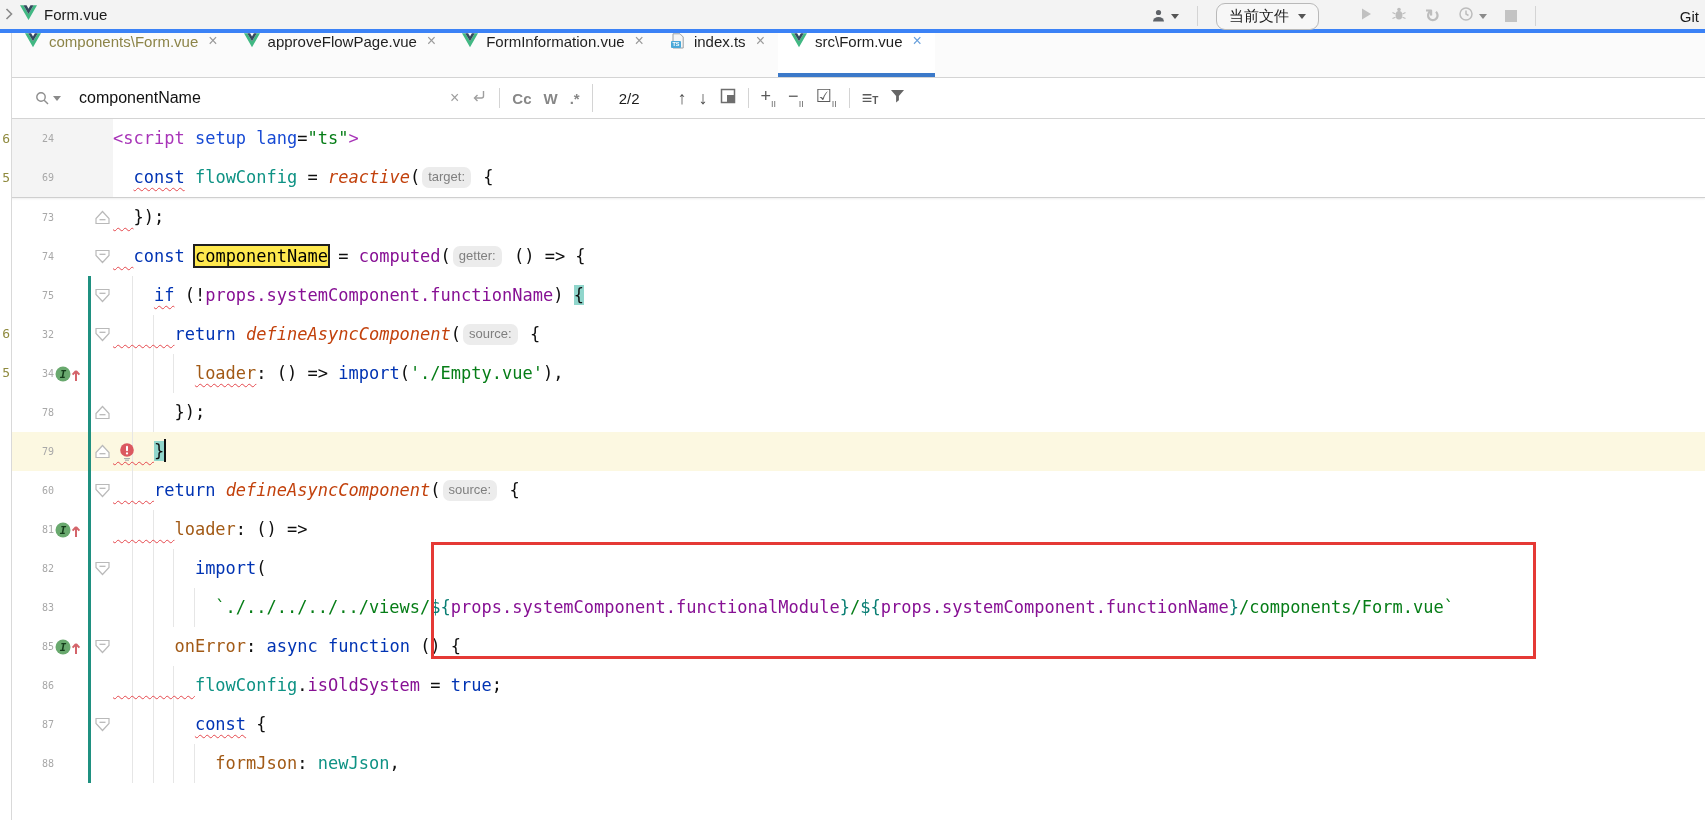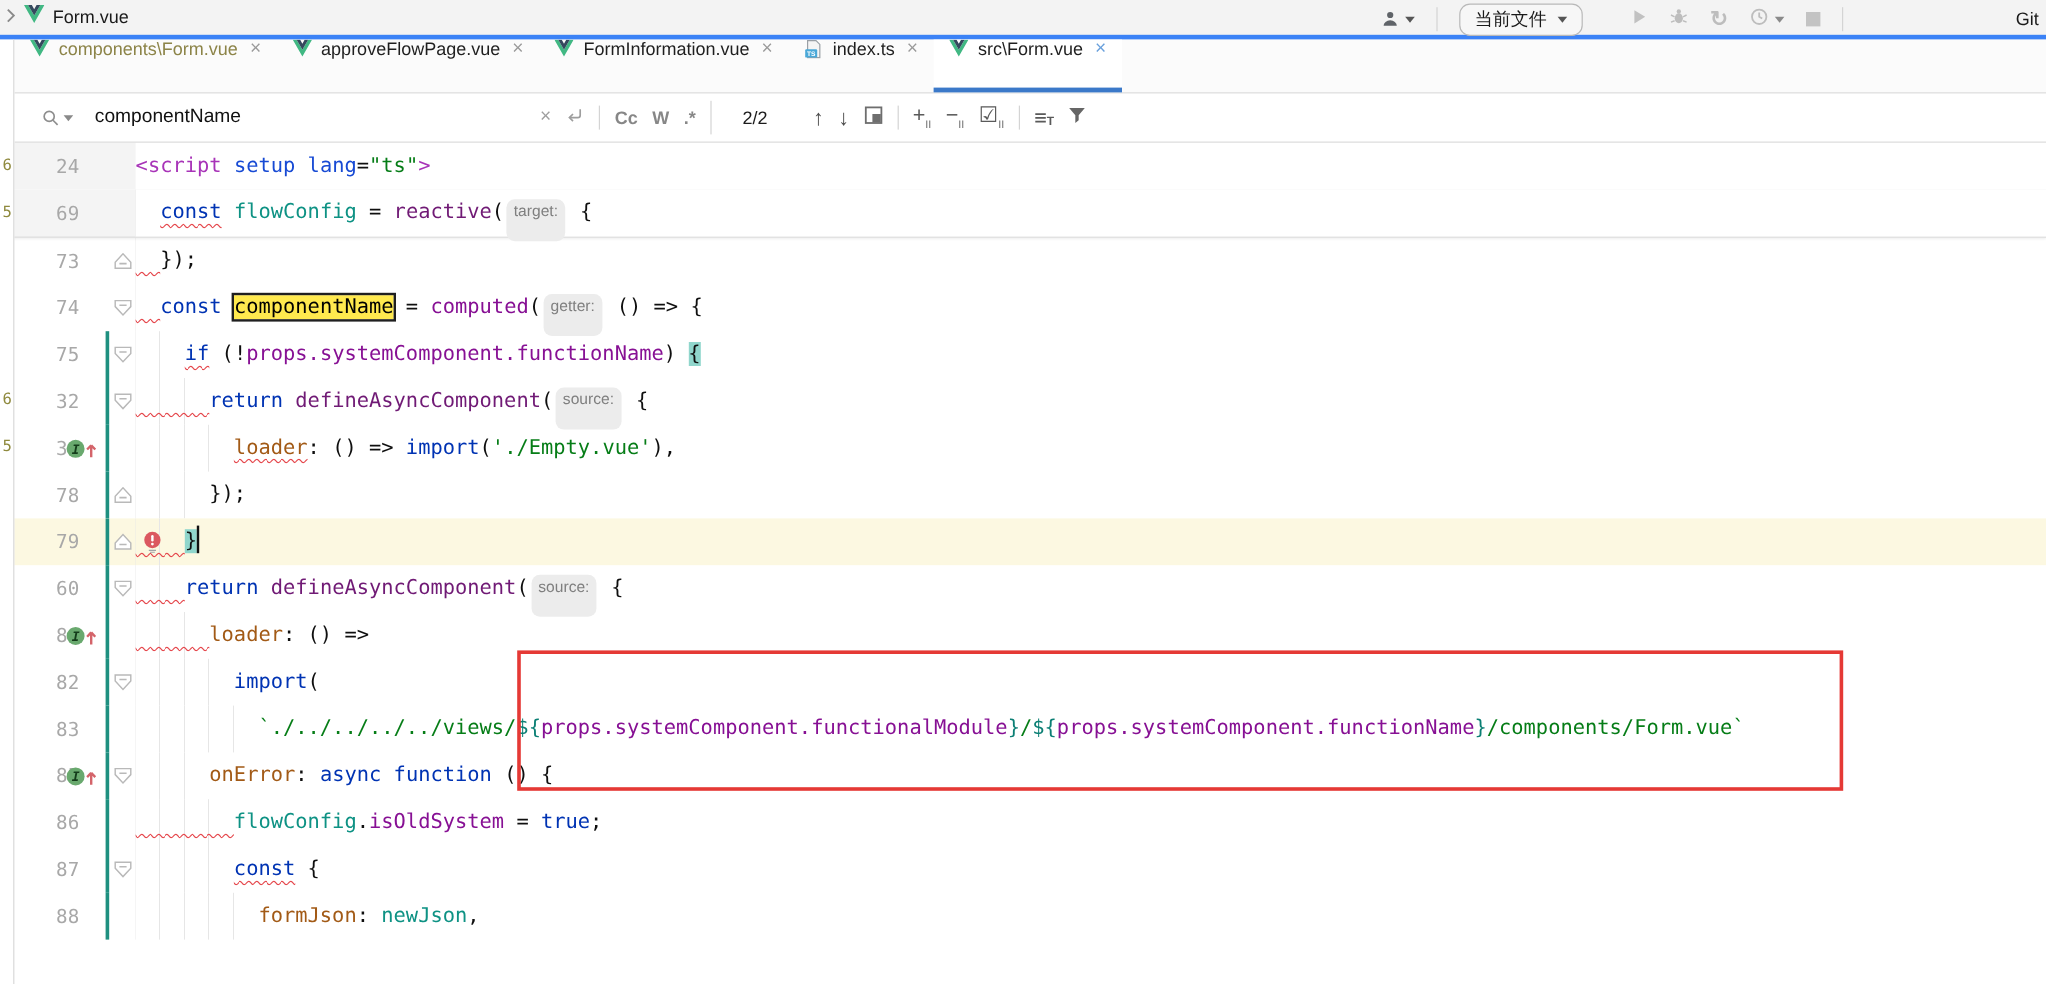--- a/index.html
+++ b/index.html
@@ -50,46 +50,46 @@
 .lines-t{font-size:10px;color:#5a5a5a;font-weight:bold}
 
 
 .editor{position:absolute;left:0;top:119px;width:1705px;height:701px;background:#fff;
   font-family:"DejaVu Sans Mono",monospace;font-size:17px;overflow:hidden}
 .sticky{border-bottom:1px solid #cfcfcf;box-shadow:0 1px 2px rgba(0,0,0,.07);position:relative;z-index:2}
 .sticky .crow{background:#f4f4f4}
 .sticky .code{background:#fff}
 .crow{position:relative;height:39px;line-height:39px;white-space:pre}
 .crow.cur{background:#fcf8e1}
-.ln{position:absolute;left:16px;top:0;width:50px;text-align:right;color:#a8a8a8;font-size:16px}
+.ln{position:absolute;left:4px;top:0;width:50px;text-align:right;color:#a8a8a8;font-size:10px}
 .gbar{position:absolute;left:88px;top:0;width:3px;height:39px;background:#1f9080}
 .fold{position:absolute;left:94px;top:12px;line-height:0}
 .gic{position:absolute;left:54px;top:9px;line-height:0}
 .errico{position:absolute;left:118px;top:10px;line-height:0}
 .code{position:absolute;left:113px;top:0;right:0;height:39px}
 .code::before{content:"";position:absolute;left:0;top:0;bottom:0;
   width:calc((var(--ind, 0) - 1) * 1ch);
   background:repeating-linear-gradient(90deg,transparent 0 calc(2ch - 1px),#e6e6e6 calc(2ch - 1px) 2ch)}
 .code span{position:relative}
 .c-d{color:#0f0f0f}
 .c-k{color:#0033b3}
 .c-tag{color:#a834b8}
 .c-attr{color:#174ad4}
 .c-str{color:#067d17}
-.c-fn{color:#701a75;}
+.c-fn{color:#c2410c;font-style:italic}
 .c-vr{color:#0e9284}
 .c-prop{color:#871094}
 .c-fld{color:#a25a16}
 .c-itp{color:#0b7f74}
 .c-sq{text-decoration-line:underline;text-decoration-style:wavy;text-decoration-color:#e5484d;
   text-decoration-thickness:1px;text-underline-offset:4px}
 .c-brace{background:#90d6cc}
 .match{background:#ffe94e;outline:2px solid #1f1f1f;color:#000}
 .inlay{display:inline-block;background:#ececec;color:#7f7f7f;border-radius:7px;
-  font-family:"Liberation Sans",sans-serif;font-size:13px;line-height:18px;padding:1px 6px 16px;
+  font-family:"Liberation Sans",sans-serif;font-size:13px;line-height:18px;padding:1px 6px 2px;
   vertical-align:baseline;transform:translateY(-2px);margin:0 2px}
 .caret{display:inline-block;width:2px;height:23px;background:#111;vertical-align:middle;margin-top:-4px}
 
 
 .leftstrip{position:absolute;left:0;top:33px;width:12px;height:787px;background:#fff;
   border-right:1px solid #d9d9d9;z-index:5;overflow:hidden}
 .edge-digit{position:absolute;left:0;width:10px;text-align:right;height:39px;line-height:39px;
   color:#8f8a3e;font-family:"DejaVu Sans Mono",monospace;font-size:13px}
 
 

